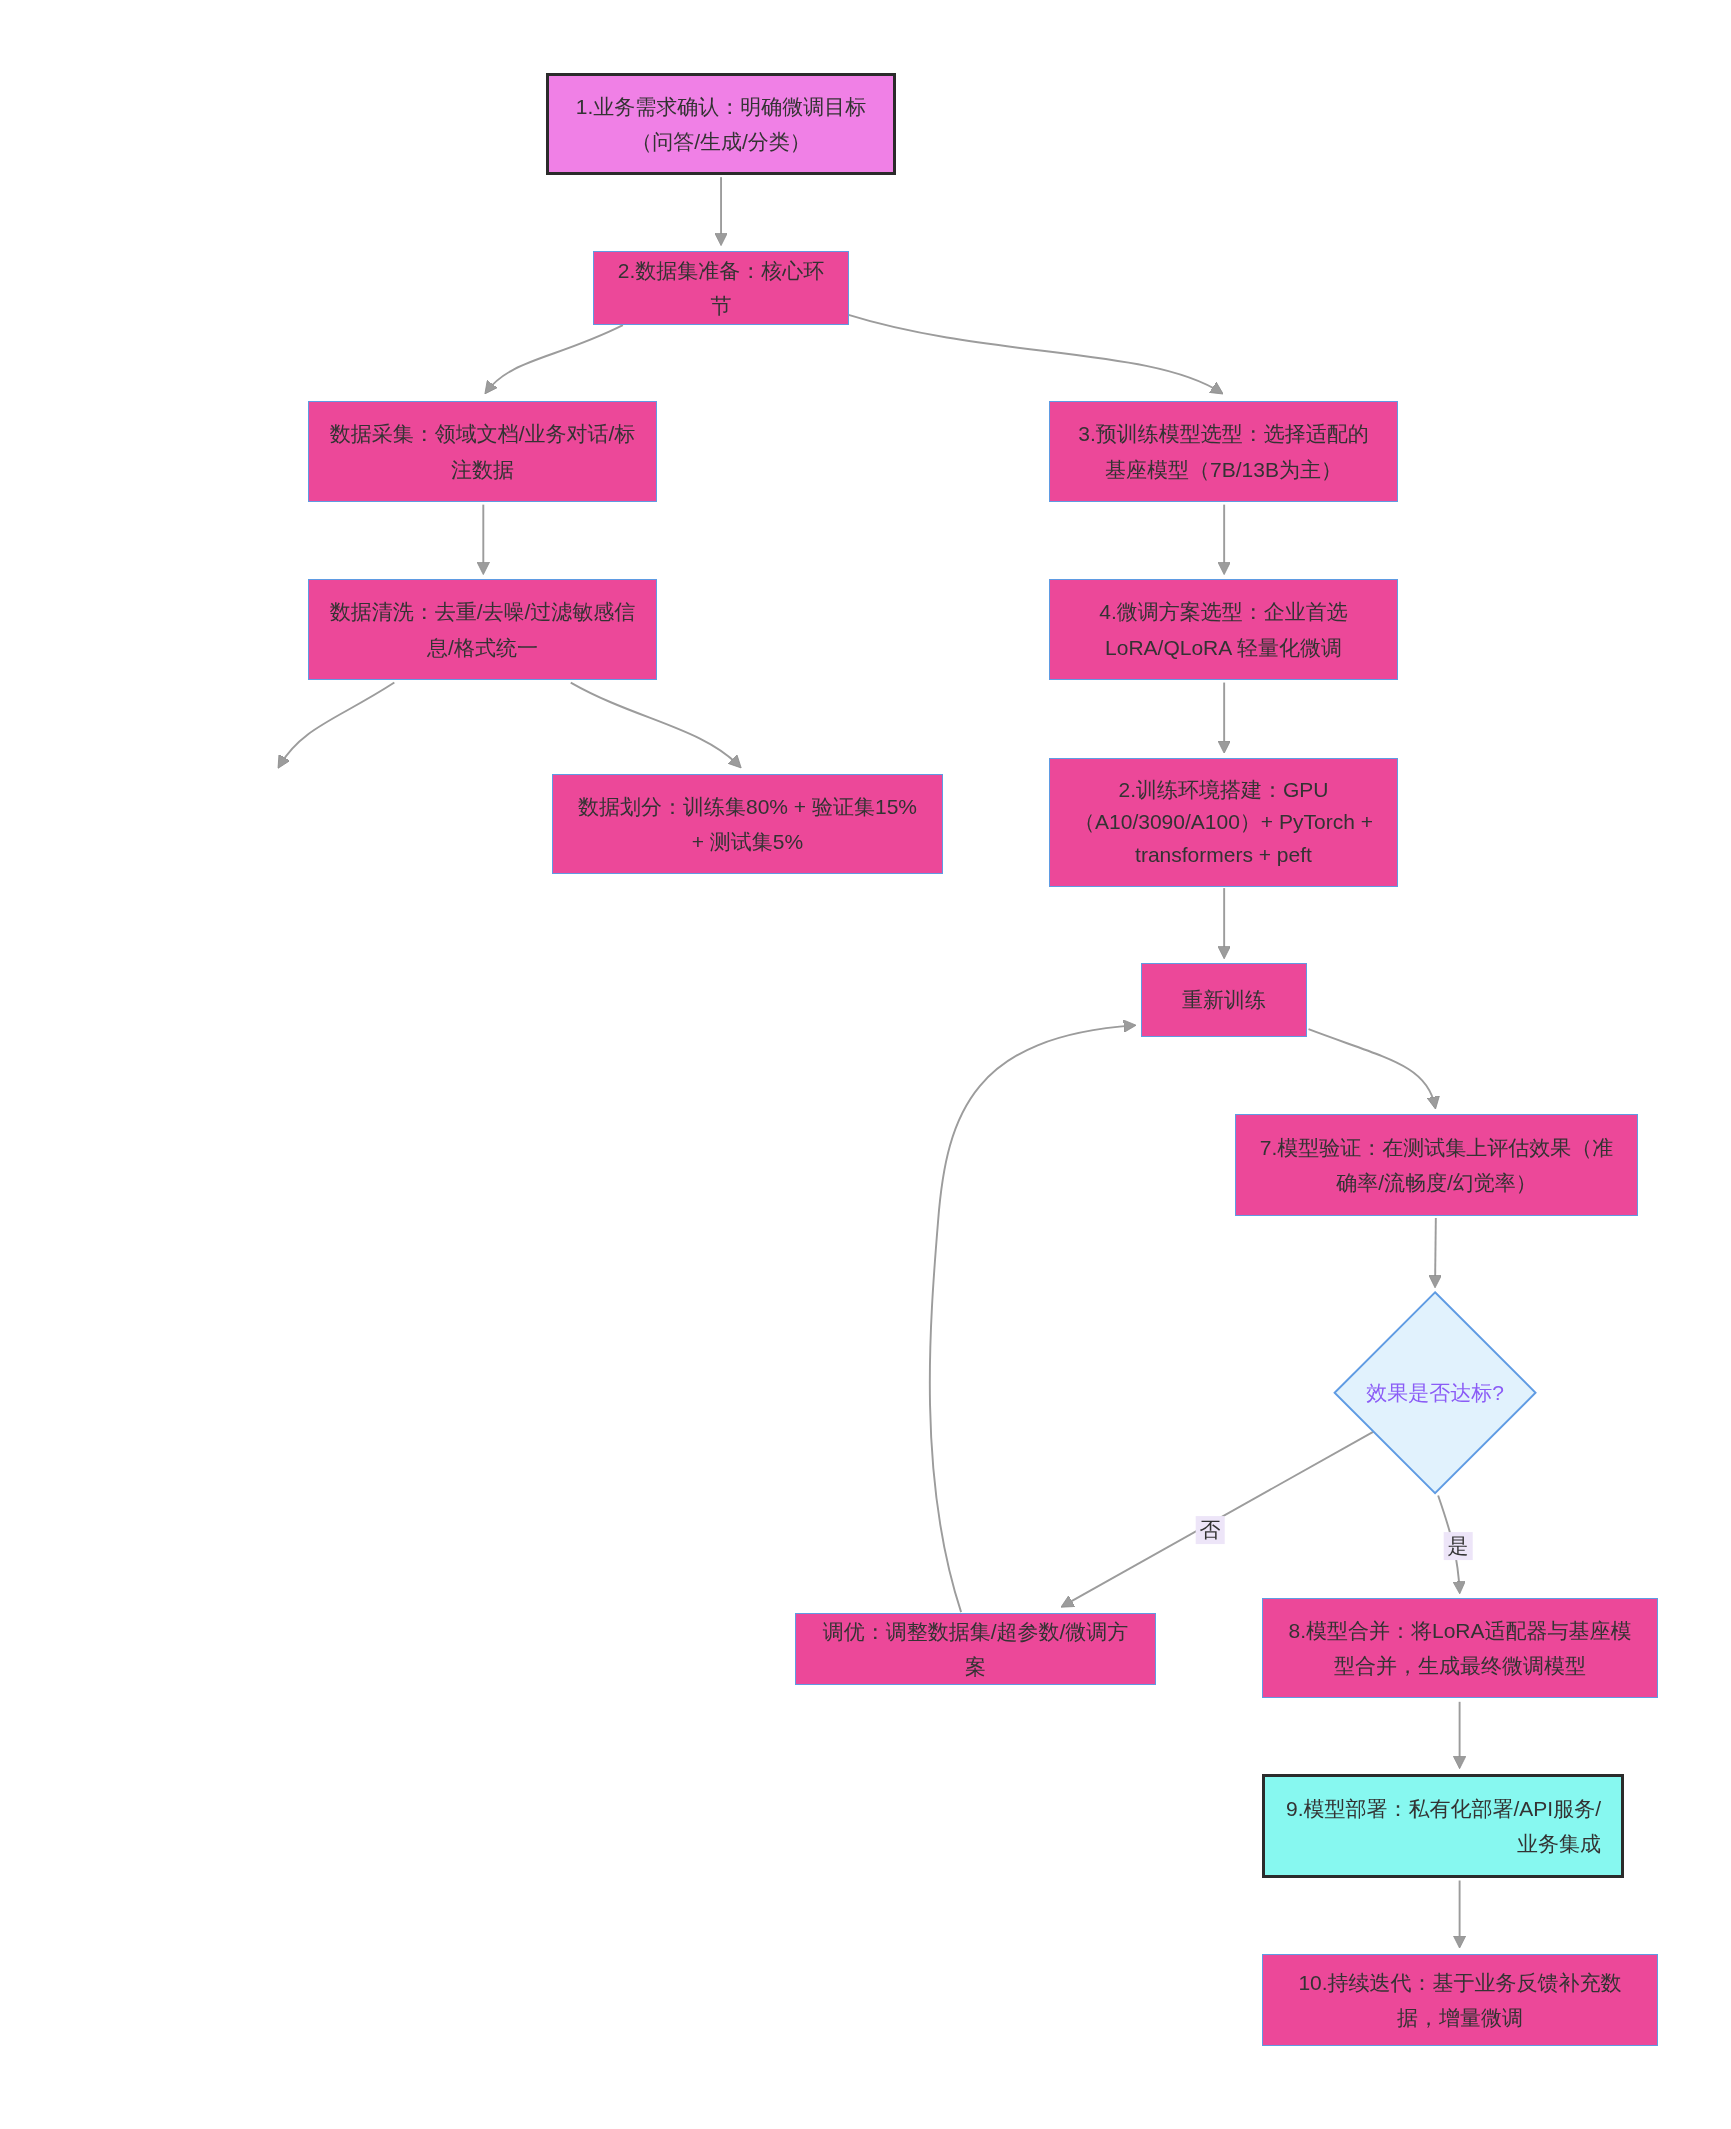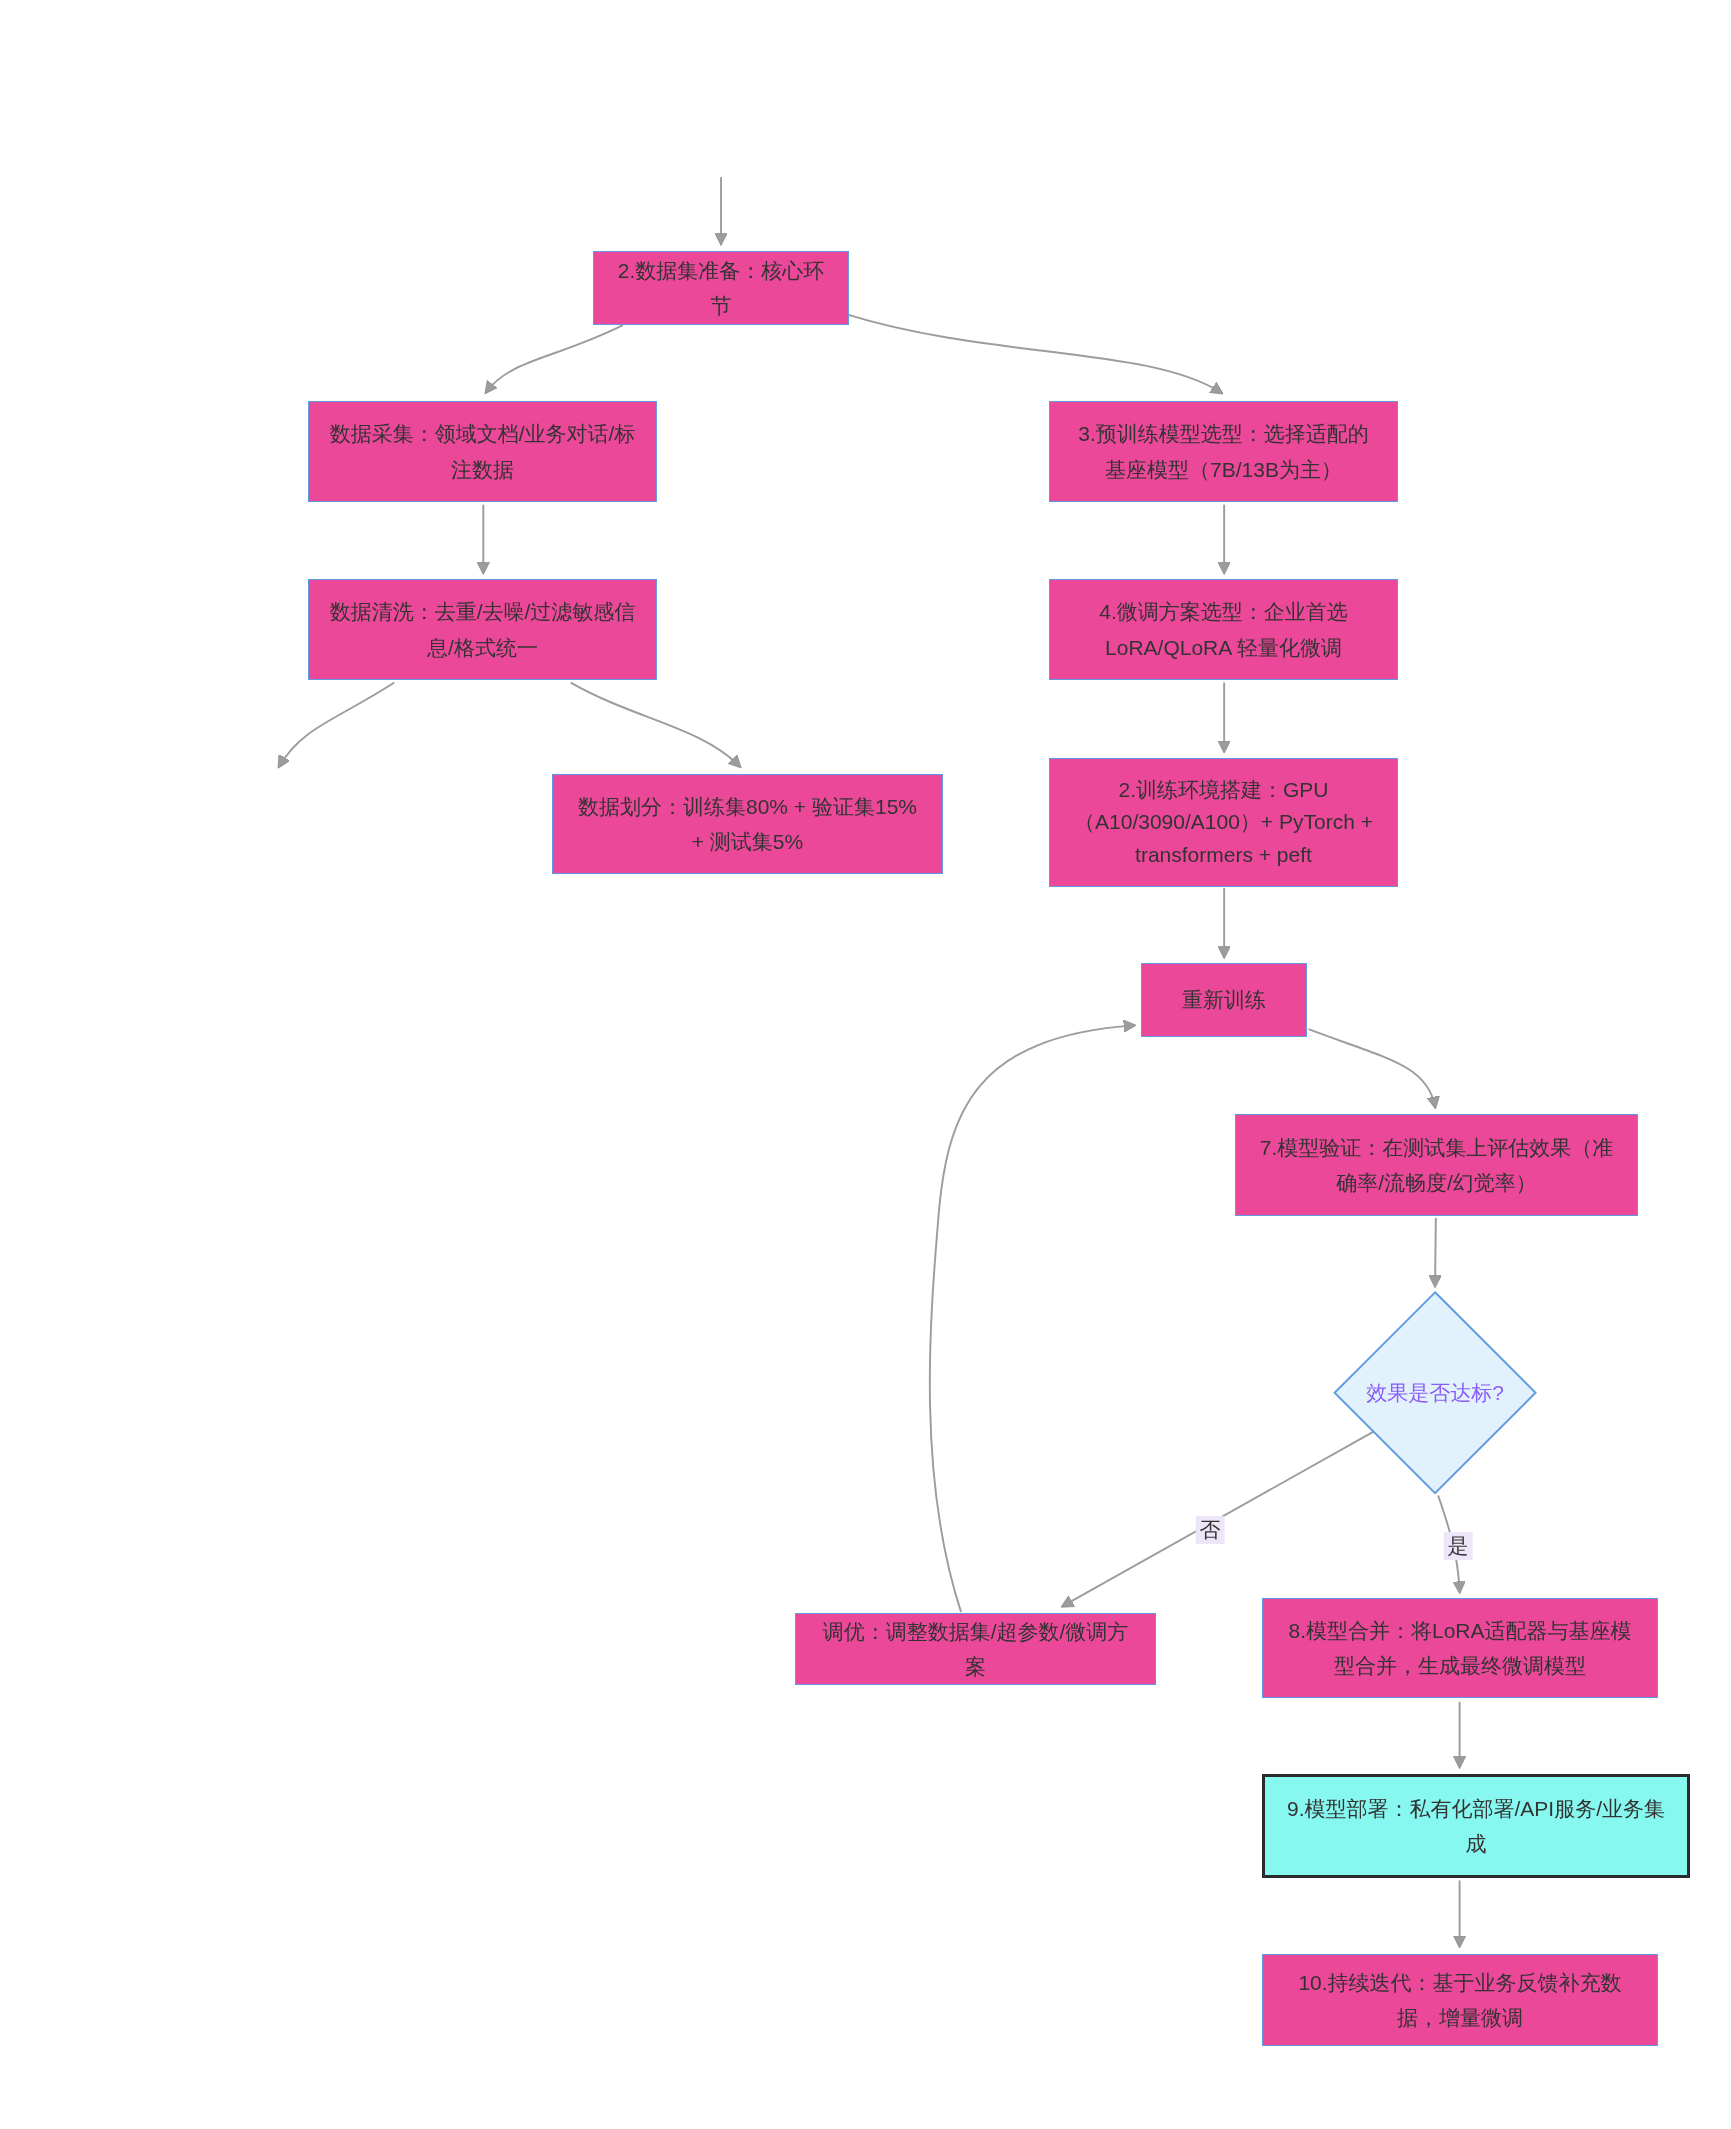--- a/index.html
+++ b/index.html
@@ -92,20 +92,21 @@
     <path class="edge" d="M 1872 1588 L 1871 1676" marker-end="url(#arrowhead)"></path>
     <path class="edge" d="M 1792 1866 L 1386 2094" marker-end="url(#arrowhead)"></path>
     <path class="edge" d="M 1875 1950 C 1893 2002 1901 2032 1903 2075" marker-end="url(#arrowhead)"></path>
     <path class="edge" d="M 1253 2102 C 1196 1928 1212 1726 1223 1592 C 1234 1448 1272 1352 1478 1337" marker-end="url(#arrowhead)"></path>
     <path class="edge" d="M 1903 2219 L 1903 2303" marker-end="url(#arrowhead)"></path>
     <path class="edge" d="M 1903 2452 L 1903 2537" marker-end="url(#arrowhead)"></path>
 
     <polygon points="1871,1685 2002,1816 1871,1947 1740,1816" fill="#e1f2fd" stroke="#5f9be3" stroke-width="2.5"></polygon>
   </svg>
 
+  <div class="node emph-start" style="left:546px; top:73px; width:350px; height:102px;">1.业务需求确认：明确微调目标（问答/生成/分类）</div>
 
   <div class="node" style="left:593px; top:251px; width:256px; height:74px;">2.数据集准备：核心环节</div>
 
   <div class="node" style="left:308px; top:401px; width:349px; height:101px;">数据采集：领域文档/业务对话/标注数据</div>
 
   <div class="node" style="left:308px; top:579px; width:349px; height:101px;">数据清洗：去重/去噪/过滤敏感信息/格式统一</div>
 
 
   <div class="node" style="left:552px; top:774px; width:391px; height:100px;">数据划分：训练集80% + 验证集15% + 测试集5%</div>
 
@@ -118,21 +119,21 @@
   <div class="node" style="left:1141px; top:963px; width:166px; height:74px;">重新训练</div>
 
   <div class="node" style="left:1235px; top:1114px; width:403px; height:102px;">7.模型验证：在测试集上评估效果（准确率/流畅度/幻觉率）</div>
 
   <div class="diamond-text" style="left:1435px; top:1393px;">效果是否达标?</div>
 
   <div class="node" style="left:795px; top:1613px; width:361px; height:72px;">调优：调整数据集/超参数/微调方案</div>
 
   <div class="node" style="left:1262px; top:1598px; width:396px; height:100px;">8.模型合并：将LoRA适配器与基座模型合并，生成最终微调模型</div>
 
-  <div class="node emph-deploy" style="left:1262px; top:1774px; width:428px; height:104px;">9.模型部署：私有化部署/API服务/业务集成</div>
+  <div class="node emph-deploy" style="left:1262px; top:1774px; width:362px; height:104px;text-align:right;">9.模型部署：私有化部署/API服务/业务集成</div>
 
   <div class="node" style="left:1262px; top:1954px; width:396px; height:92px;">10.持续迭代：基于业务反馈补充数据，增量微调</div>
 
   <div class="edge-label" style="left:1210px; top:1530px;">否</div>
 
   <div class="edge-label" style="left:1458px; top:1546px;">是</div>
 
 </div>
 
 

